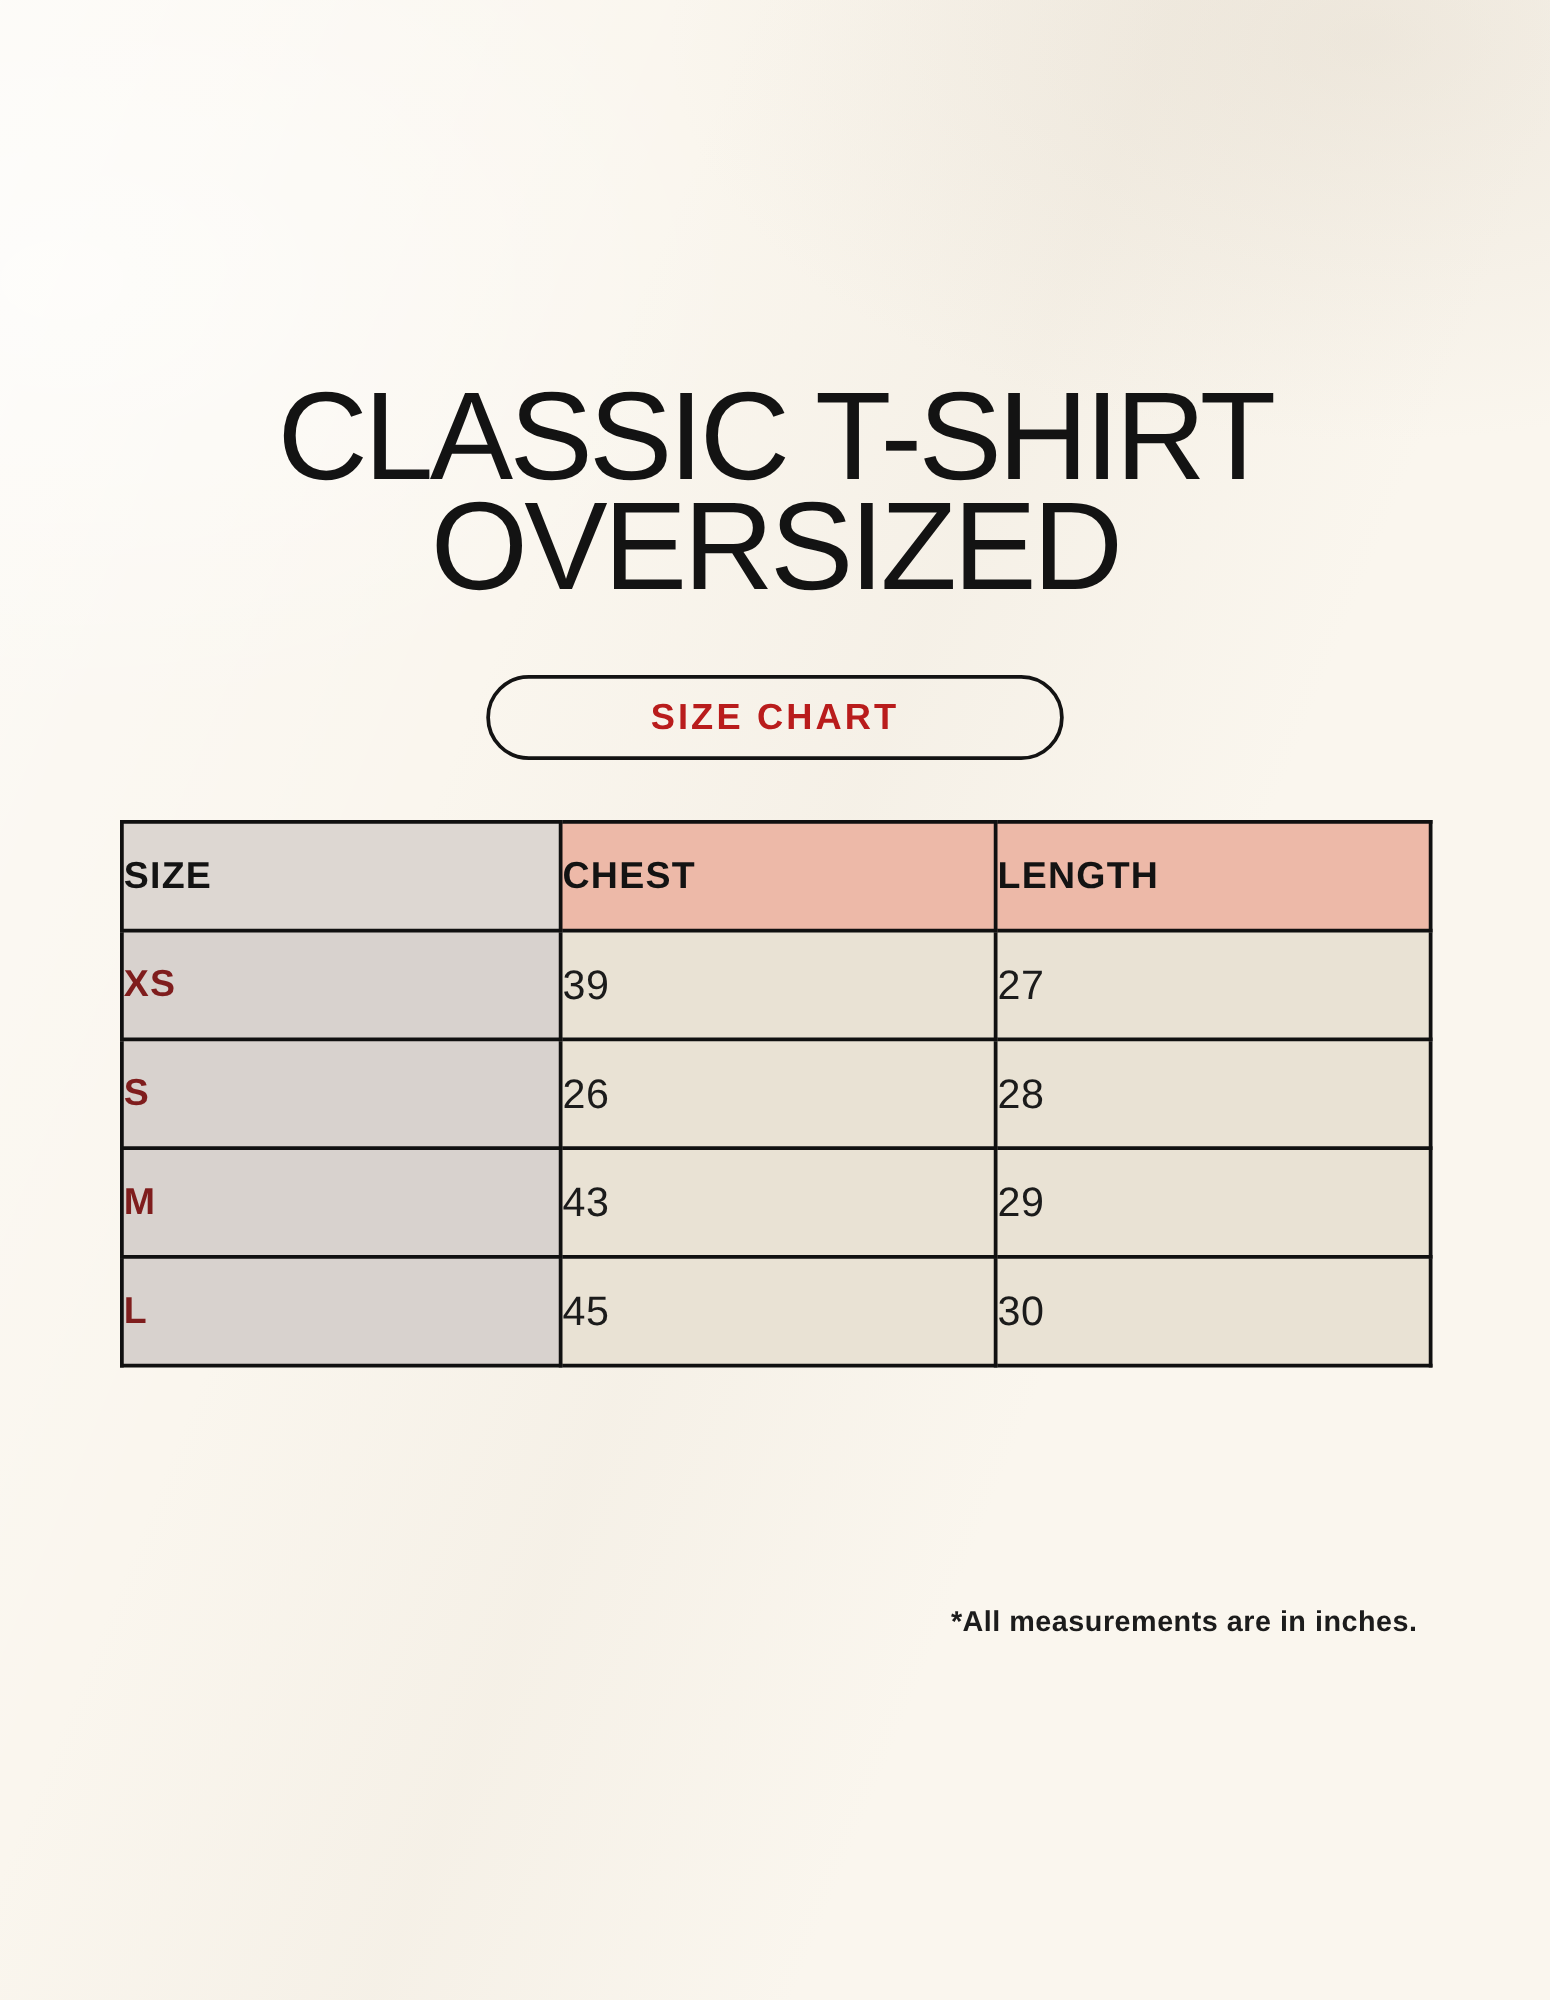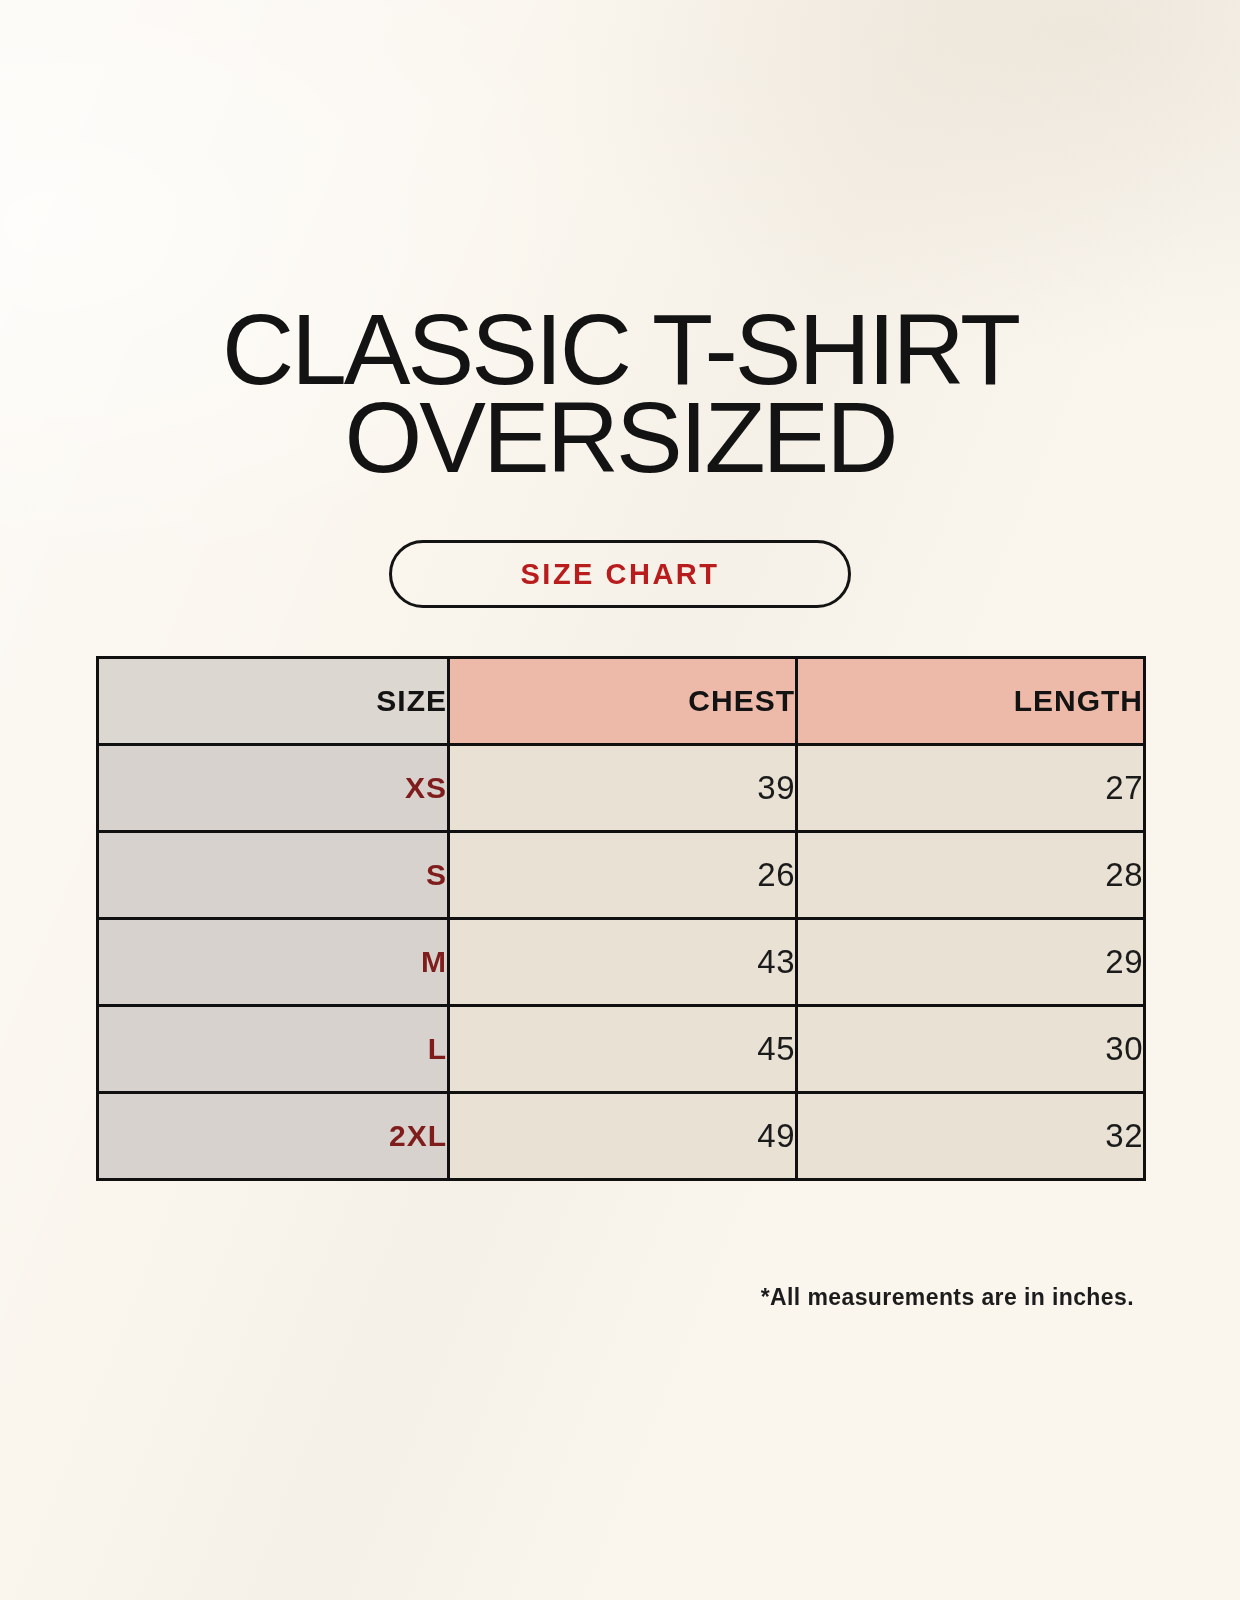--- a/index.html
+++ b/index.html
@@ -35,21 +35,21 @@
     display:flex;align-items:center;justify-content:center;
     font-size:29px;font-weight:700;letter-spacing:2.5px;color:#b91c1c;
     background:transparent;
   }
   table.size-table{
     position:absolute;top:656px;left:96px;width:1047px;
     border-collapse:collapse;table-layout:fixed;
   }
   .size-table th,.size-table td{
     border:3px solid var(--table-border-black);
-    height:84px;text-align:right;vertical-align:middle;padding:0;
+    height:84px;text-align:left;vertical-align:middle;padding:0;
   }
   .size-table thead th{font-size:30px;font-weight:700;letter-spacing:1px;color:#131313;}
   .size-table thead th.col-size{background:var(--header-size-gray);}
   .size-table thead th.col-measure{background:var(--header-accent-pink);}
   .size-table tbody th{background:var(--size-column-gray);font-size:30px;font-weight:700;letter-spacing:1px;color:#7f1d1d;}
   .size-table tbody td{background:var(--value-cell-cream);font-size:33px;font-weight:400;letter-spacing:.5px;color:#1b1b1b;margin-top:45px;}
   .footnote{
     position:absolute;top:1272px;right:94px;margin:12px;
     font-size:23px;font-weight:600;letter-spacing:.4px;color:#1c1c1c;
   }
@@ -95,23 +95,18 @@
       <tr>
         <th>M</th>
         <td>43</td>
         <td>29</td>
       </tr>
       <tr>
         <th>L</th>
         <td>45</td>
         <td>30</td>
       </tr>
-      <tr>
-        <th>2XL</th>
-        <td>49</td>
-        <td>32</td>
-      </tr>
     </tbody>
   </table>
 
   <p class="footnote">*All measurements are in inches.</p>
 
 </div>
 
 </body></html>

